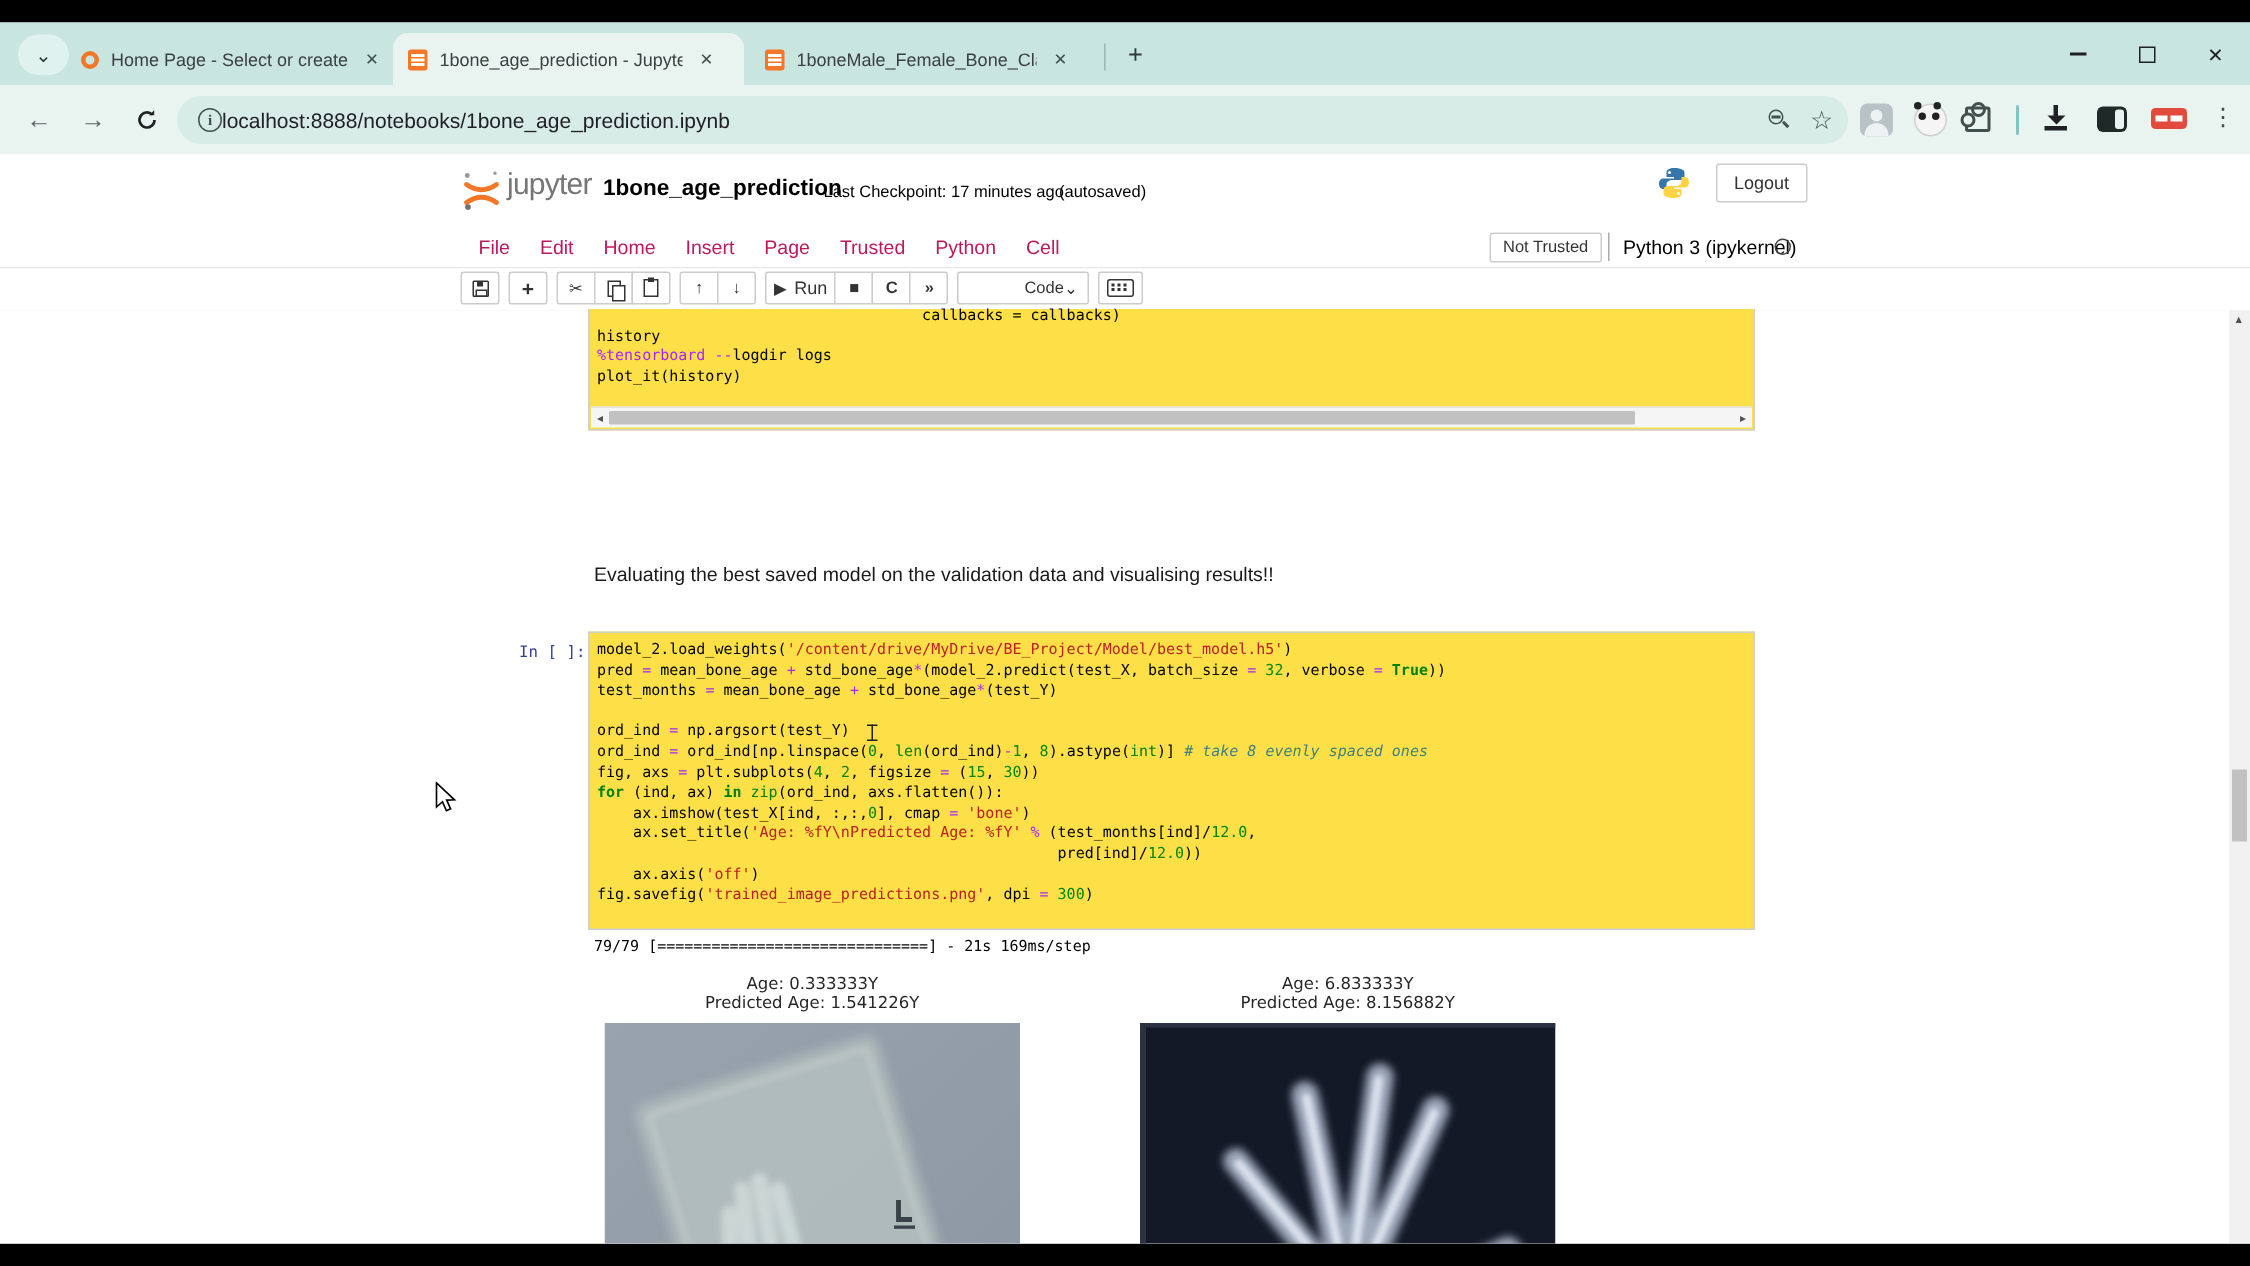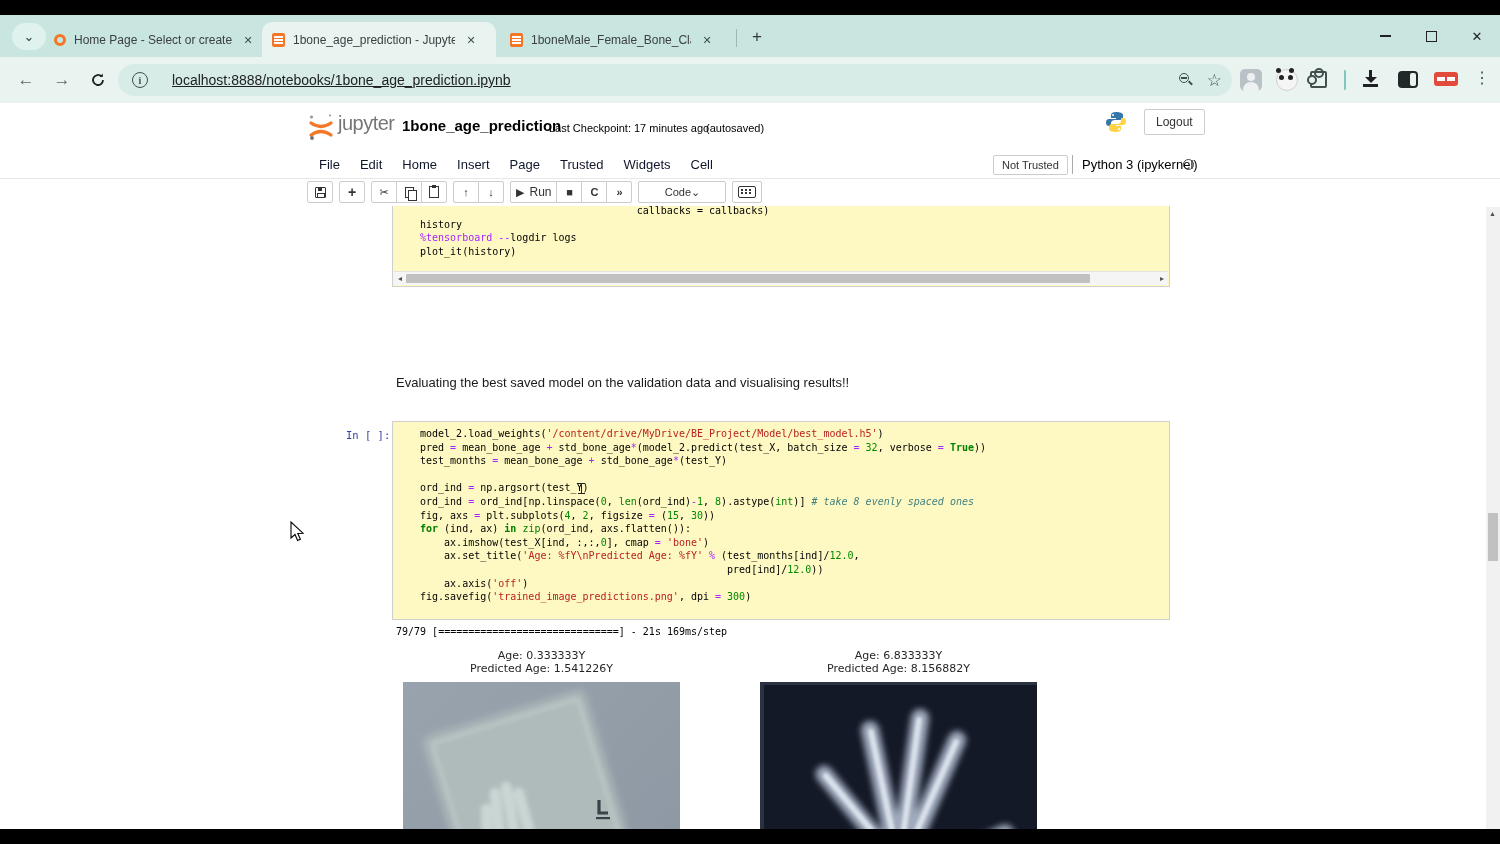--- a/index.html
+++ b/index.html
@@ -29,21 +29,21 @@
   .glyph-restore{width:9px;height:9px;border:1.5px solid #202124;display:inline-block;position:relative;background:#c8e5e0;}
   .glyph-restore:before{content:"";position:absolute;left:2px;top:-4px;width:9px;height:9px;border:1.5px solid #202124;z-index:-1;}
 
   
   .chrometools{position:absolute;left:0;top:42px;width:1500px;height:46px;background:#e9f4f1;}
   .nav-ic{position:absolute;top:11px;width:24px;height:24px;font-size:17px;color:#5f6368;display:flex;align-items:center;justify-content:center;}
   .omnibox{position:absolute;left:118px;top:7px;width:1114px;height:32px;background:#d8ece7;border-radius:16px;
            display:flex;align-items:center;}
   .info-ic{margin-left:14px;width:16px;height:16px;border:1.6px solid #41504d;border-radius:50%;box-sizing:border-box;
            color:#41504d;font-size:10px;font-weight:bold;display:flex;align-items:center;justify-content:center;font-family:"Liberation Serif",serif;}
-  .url-text{margin-left:24px;font-size:14px;color:#202124;text-decoration:underline;}
+  .url-text{margin-left:0;font-size:14px;color:#202124;}
   .omni-right{position:absolute;right:10px;top:0;height:32px;display:flex;align-items:center;gap:14px;}
   .zoom-ic{width:14px;height:14px;position:relative;}
   .zoom-ic .lens{width:10px;height:10px;border:1.8px solid #41504d;border-radius:50%;box-sizing:border-box;position:absolute;}
   .zoom-ic .bar{position:absolute;left:2px;top:4px;width:6px;height:1.6px;background:#41504d;}
   .zoom-ic .handle{position:absolute;left:9px;top:9px;width:5px;height:1.8px;background:#41504d;transform:rotate(45deg);}
   .star-ic{font-size:17px;color:#41504d;}
   .ext-ic{position:absolute;top:12px;display:flex;align-items:center;justify-content:center;}
   .profile-ic{width:22px;height:22px;border-radius:5px;background:#b9c2c6;position:relative;overflow:hidden;}
   .profile-ic:before{content:"";position:absolute;left:7px;top:4px;width:8px;height:8px;border-radius:50%;background:#eef1f2;}
   .profile-ic:after{content:"";position:absolute;left:3px;top:13px;width:16px;height:10px;border-radius:8px 8px 0 0;background:#eef1f2;}
@@ -73,21 +73,21 @@
   .jp-wordmark{position:absolute;left:338px;top:9px;font-size:20px;color:#767677;letter-spacing:-0.5px;}
   .nb-title{position:absolute;left:402px;top:14px;font-size:15px;font-weight:bold;color:#000;}
   .nb-checkpoint{position:absolute;left:549px;top:19px;font-size:11px;color:#000;}
   .nb-autosaved{position:absolute;left:706px;top:19px;font-size:11px;color:#000;}
   .py-logo{position:absolute;left:1105px;top:8px;width:22px;height:22px;}
   .logout-btn{position:absolute;left:1144px;top:6px;height:24px;padding:0 11px;border:1px solid #ccc;border-radius:2px;
               background:#fff;font-size:12px;color:#333;display:flex;align-items:center;}
 
   .nb-menubar{position:absolute;left:0;top:48px;width:1500px;height:27px;border-bottom:1px solid #e7e7e7;background:#fff;}
   .menu-items{position:absolute;left:309px;top:0;height:27px;display:flex;align-items:center;}
-  .menu-item{padding:0 10px;font-size:13px;color:#0f172a;}
+  .menu-item{padding:0 10px;font-size:13px;color:#be185d;}
   .not-trusted{position:absolute;left:993px;top:4px;height:18px;padding:0 8px;border:1px solid #ccc;border-radius:2px;
                font-size:11px;color:#333;display:flex;align-items:center;background:#fff;}
   .kernel-sep{position:absolute;left:1072px;top:4px;width:1px;height:19px;background:#aaa;}
   .kernel-name{position:absolute;left:1082px;top:6px;font-size:13px;color:#000;}
   .kernel-ind{position:absolute;left:1183px;top:8px;width:11px;height:11px;border:1.5px solid #444;border-radius:50%;box-sizing:border-box;}
 
   .nb-toolbar{position:absolute;left:0;top:76px;width:1500px;height:28px;background:#fff;border-bottom:1px solid #e7e7e7;}
   .tb-row{position:absolute;left:307px;top:2px;display:flex;align-items:center;gap:6px;}
   .btn-group{display:flex;}
   .nbbtn{height:22px;min-width:26px;padding:0 5px;background:#fff;border:1px solid #ccc;display:flex;align-items:center;
@@ -97,28 +97,28 @@
   .btn-group .nbbtn:only-child{border-radius:2px;}
   .floppy-ic{width:11px;height:11px;border:1.5px solid #333;border-radius:1px;position:relative;box-sizing:border-box;}
   .floppy-ic:before{content:"";position:absolute;left:2px;top:0;width:4px;height:3px;background:#333;}
   .floppy-ic:after{content:"";position:absolute;left:1px;top:5px;width:6px;height:3px;border:1px solid #333;}
   .copy-ic{width:9px;height:11px;border:1.3px solid #333;position:relative;box-sizing:border-box;background:#fff;}
   .copy-ic:before{content:"";position:absolute;left:2px;top:2px;width:9px;height:11px;border:1.3px solid #333;background:#fff;box-sizing:border-box;}
   .paste-ic{width:10px;height:12px;border:1.3px solid #333;position:relative;box-sizing:border-box;}
   .paste-ic:before{content:"";position:absolute;left:2px;top:-2px;width:4px;height:3px;background:#333;}
   .run-txt{margin-left:5px;font-size:12px;color:#333;}
   .cell-type{width:88px;height:22px;border:1px solid #ccc;border-radius:2px;background:#fff;display:flex;align-items:center;
-             justify-content:center;padding:0 7px;font-size:11px;color:#333;box-sizing:border-box;}
+             justify-content:flex-end;padding:0 7px;font-size:11px;color:#333;box-sizing:border-box;}
   .kb-ic{width:16px;height:10px;border:1.3px solid #333;border-radius:2px;position:relative;}
   .kb-ic:before{content:"";position:absolute;left:2px;top:2px;width:2px;height:1.5px;background:#333;
                 box-shadow:4px 0 0 #333,8px 0 0 #333,0 3px 0 #333,4px 3px 0 #333,8px 3px 0 #333;}
 
   
   .nb-body{position:absolute;left:0;top:104px;width:1486px;height:622px;background:#fff;}
-  .cell-box{position:absolute;background:#fef9c3;border:1px solid #cfcfcf;box-sizing:border-box;padding-left:22px;}
+  .cell-box{position:absolute;background:#fde047;border:1px solid #cfcfcf;box-sizing:border-box;}
   .code-area{font-family:"DejaVu Sans Mono",monospace;font-size:10px;line-height:13.6px;color:#000;padding:5px 0 0 5px;
              white-space:pre;overflow:hidden;height:100%;box-sizing:border-box;}
   .cm-line{white-space:pre;}
   .tok-v{color:#000}.tok-k{color:#008000;font-weight:bold}.tok-s{color:#ba2121}.tok-n{color:#080}
   .tok-o{color:#aa22ff}.tok-c{color:#408080;font-style:italic}.tok-b{color:#008000}.tok-m{color:#aa22ff}
   .prompt{position:absolute;font-family:"DejaVu Sans Mono",monospace;font-size:10.5px;color:#303f9f;}
   .hscroll{position:absolute;height:13px;background:#f5f5f5;border-top:1px solid #e2e2e2;display:flex;align-items:center;}
   .hscroll .arr{width:12px;text-align:center;font-size:8px;color:#505050;}
   .hthumb{height:9px;background:#c1c1c1;border-radius:1px;}
   .md-text{position:absolute;font-size:13px;color:#1a1a1a;}
@@ -263,21 +263,21 @@
       </div>
 
       <div class="nb-menubar">
         <div class="menu-items">
           <span class="menu-item">File</span>
           <span class="menu-item">Edit</span>
           <span class="menu-item">Home</span>
           <span class="menu-item">Insert</span>
           <span class="menu-item">Page</span>
           <span class="menu-item">Trusted</span>
-          <span class="menu-item">Widgets</span>
+          <span class="menu-item">Python</span>
           <span class="menu-item">Cell</span>
         </div>
         <div class="not-trusted">
             <span>Not Trusted</span>
           </div>
         <div class="kernel-sep"></div>
         <span class="kernel-name">Python 3 (ipykernel)</span>
         <span class="kernel-ind"></span>
       </div>
 

